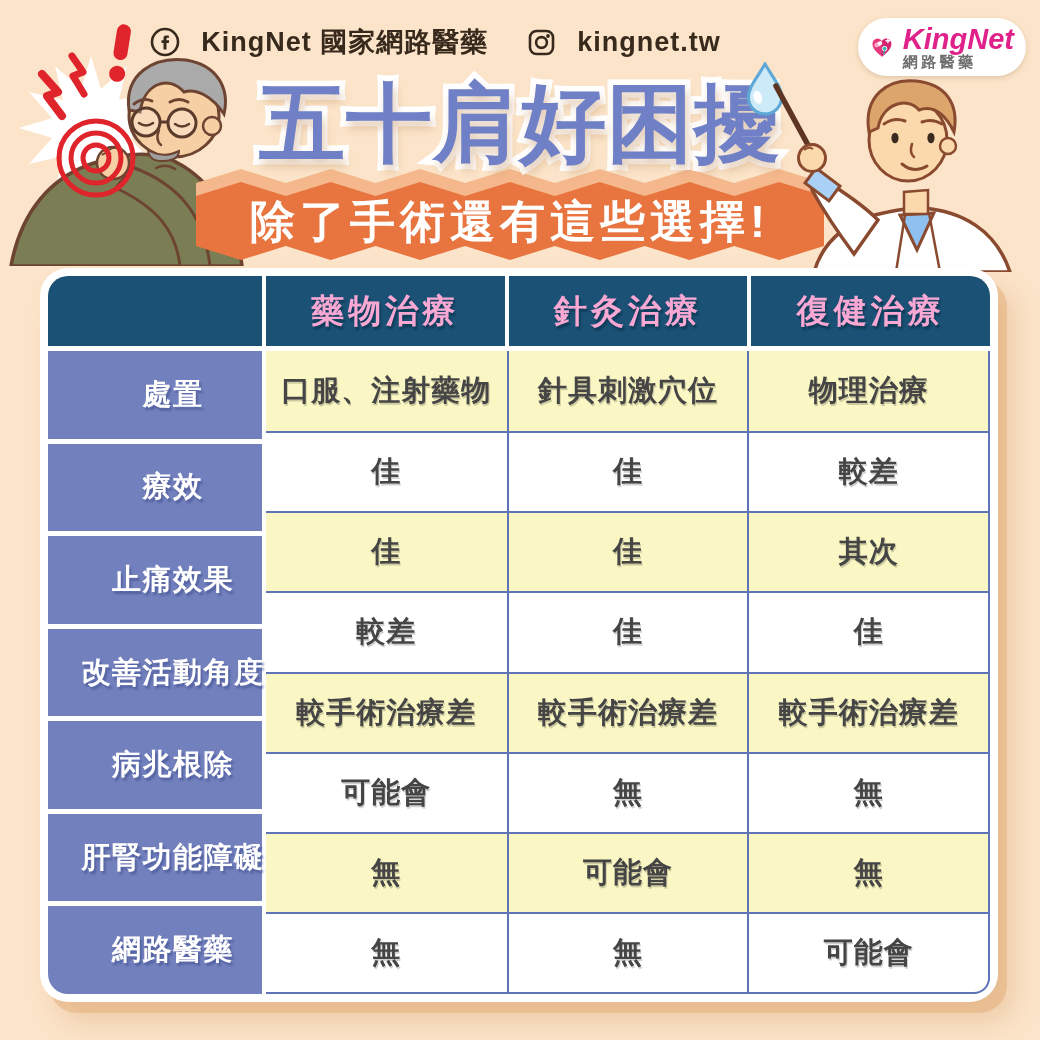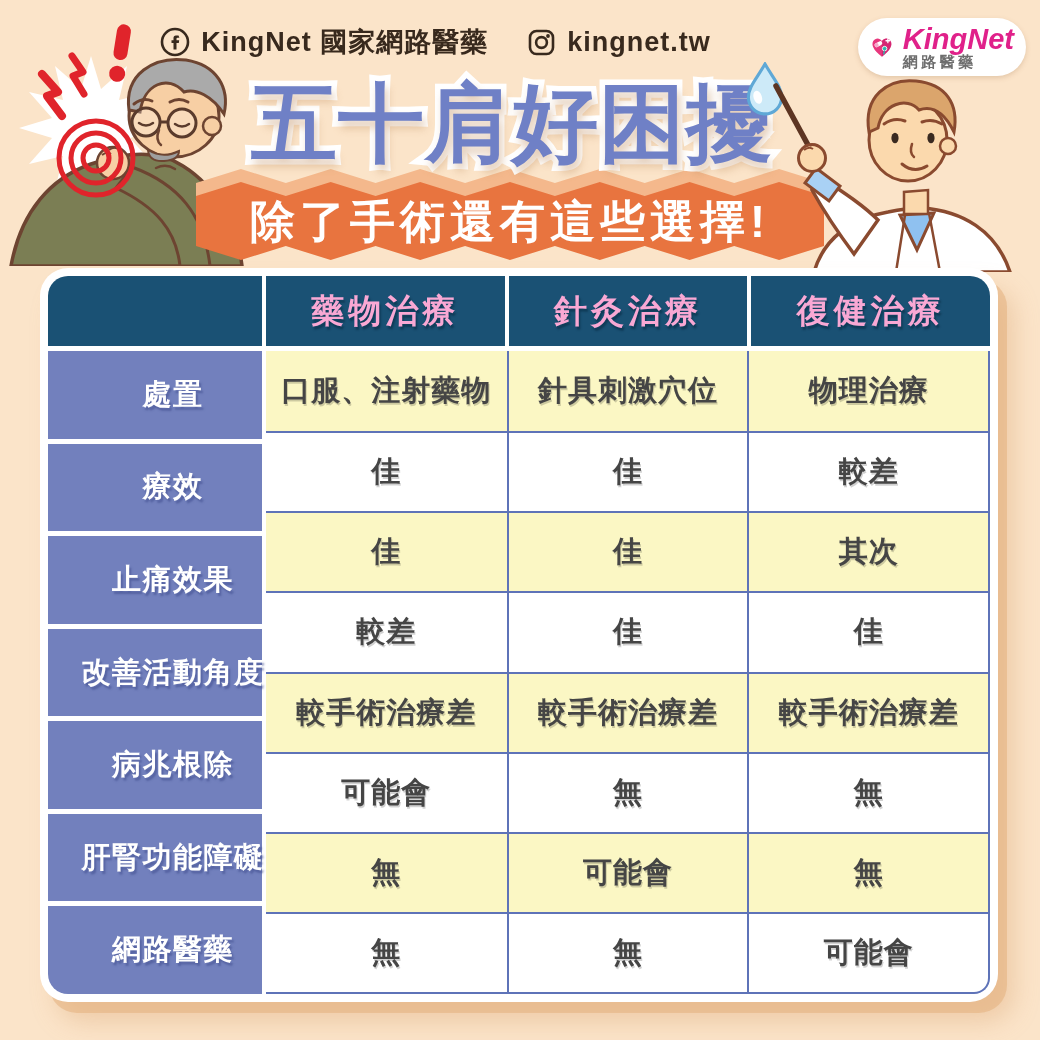--- a/index.html
+++ b/index.html
@@ -6,36 +6,36 @@
   body{
     width:1040px;height:1040px;position:relative;overflow:hidden;
     background:var(--bg,#fbe4c9);
     font-family:"Liberation Sans","DejaVu Sans",sans-serif;
   }
   
   .social-bar{
     position:absolute;top:24px;left:0;width:870px;
     display:flex;justify-content:center;align-items:center;gap:38px;
   }
-  .social-item{display:flex;align-items:center;gap:10px;
+  .social-item{display:flex;align-items:center;gap:20px;
     font-size:27px;font-weight:bold;color:var(--ink,#38291d);letter-spacing:1px;}
   .social-item svg{display:block;}
   
   .logo-badge{
     position:absolute;top:18px;right:14px;width:168px;height:58px;
     background:#fff;border-radius:32px;display:flex;align-items:center;
     gap:9px;padding:0 12px;box-sizing:border-box;
     box-shadow:0 2px 5px rgba(160,110,70,.25);
   }
   .logo-text{display:flex;flex-direction:column;line-height:1.05;}
   .logo-brand{font-size:29px;font-weight:bold;font-style:italic;color:var(--brand_pink,#e0218a);}
   .logo-sub{font-size:15px;font-weight:bold;color:#6d6d6d;letter-spacing:3.5px;}
   
   .main-title{
-    position:absolute;top:66px;left:232px;width:560px;text-align:center;
+    position:absolute;top:66px;left:240px;width:560px;text-align:center;
     font-size:86px;font-weight:bold;white-space:nowrap;letter-spacing:1px;
     color:var(--title,#6f80c6);
     -webkit-text-stroke:11px #fff;paint-order:stroke fill;
     text-shadow:3px 7px 9px rgba(193,143,95,.45);
   }
   .drop-icon{position:absolute;left:744px;top:62px;}
   .banner-wrap{position:absolute;left:196px;top:182px;width:628px;height:78px;}
   .banner-back,.banner-front{
     position:absolute;left:0;top:0;width:100%;height:100%;
     clip-path:polygon(0% 14px,7.15% 0,14.3% 14px,21.45% 0,28.6% 14px,35.7% 0,42.85% 14px,50% 0,57.15% 14px,64.3% 0,71.45% 14px,78.6% 0,85.7% 14px,92.85% 0,100% 14px,100% 64px,92.85% 78px,85.7% 64px,78.6% 78px,71.45% 64px,64.3% 78px,57.15% 64px,50% 78px,42.85% 64px,35.7% 78px,28.6% 64px,21.45% 78px,14.3% 64px,7.15% 78px,0% 64px);

